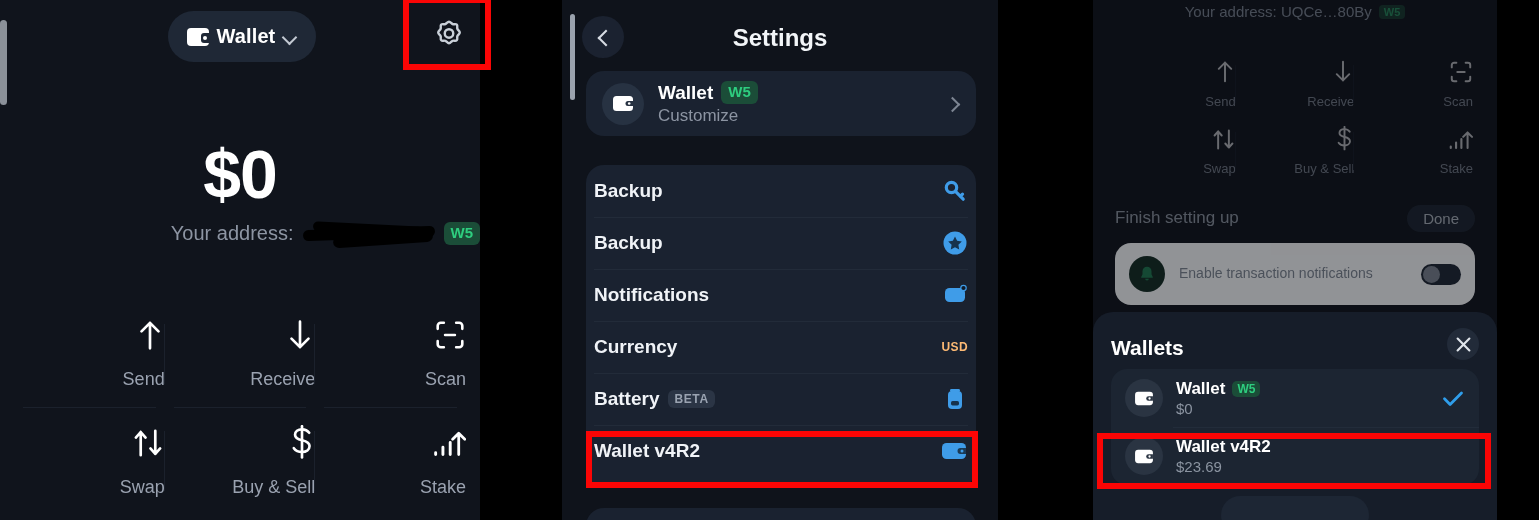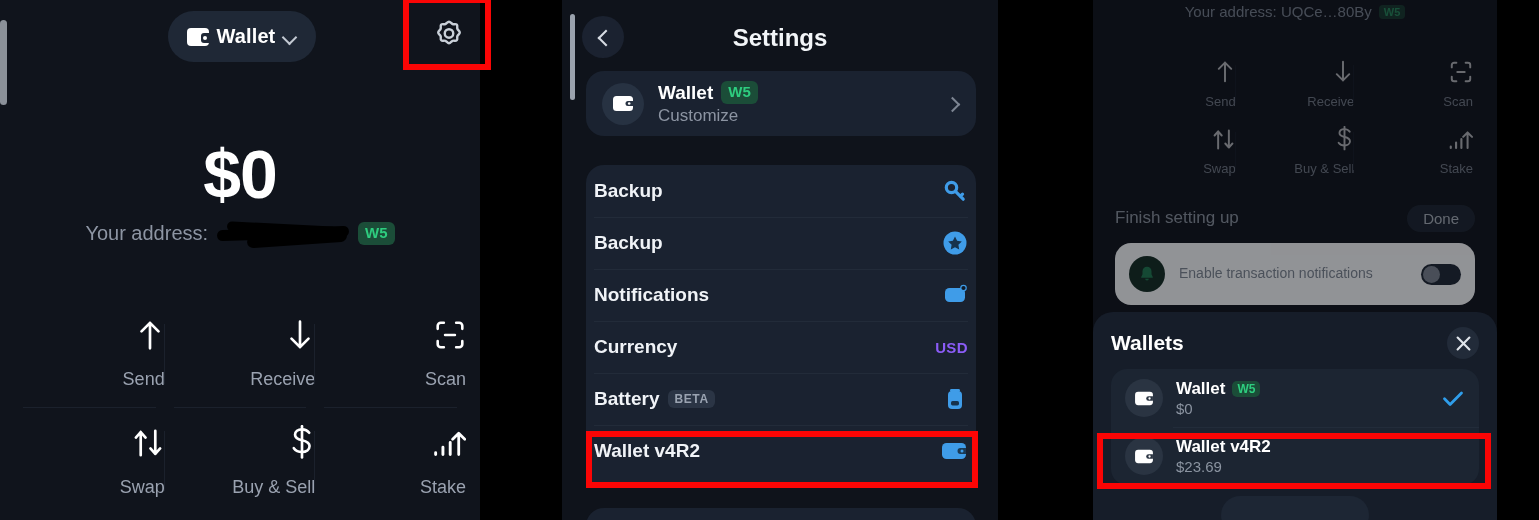--- a/index.html
+++ b/index.html
@@ -53,21 +53,21 @@
     display:flex; align-items:center; justify-content:center;
   }
 
   
   .balance{
     position:absolute; left:0; top:135px; width:480px; text-align:center;
     color:#ffffff; font-size:68px; font-weight:700; letter-spacing:-1px;
   }
   .addr-row{
     position:absolute; left:0; top:222px; width:480px;
-    display:flex; align-items:center; justify-content:center; gap:9px;
+    display:flex; align-items:center; justify-content:flex-end; gap:9px;
   }
   .addr-label{ color:#8d95a3; font-size:20px; }
   .addr-redact{
     position:relative; width:132px; height:20px;
   }
   .addr-redact .ink{
     position:absolute; background:#000;
   }
   .i1{ left:0;  top:4px;  width:132px; height:11px; border-radius:6px; transform:rotate(-2deg); }
   .i2{ left:10px; top:0px; width:110px; height:10px; border-radius:6px; transform:rotate(3deg); }
@@ -142,21 +142,21 @@
     position:relative;
   }
   .row + .row::before{
     content:""; position:absolute; left:0; top:0; width:100%; height:1px; background:#222b39;
   }
   .row .rlabel{ color:#f0f3f7; font-size:19px; font-weight:700; display:flex; align-items:center; gap:9px; }
   .beta{
     background:#2b3545; color:#9aa3b1; font-size:12px; font-weight:700;
     padding:2px 6px; border-radius:6px; letter-spacing:.6px;
   }
-  .rval{ color:#8b5cf6; font-size:15px; font-weight:700; letter-spacing:.4px;text-align:center; }
+  .rval{ color:#fdba74; font-size:12px; font-weight:700; letter-spacing:.4px;text-align:center; }
 
   .next-card{ left:24px; top:508px; width:390px; height:60px; }
   .p3-addr{
     position:absolute; left:0; top:3px; width:404px;
     display:flex; align-items:center; justify-content:center; gap:7px;
     opacity:.42;
   }
   .p3-addr .t{ color:#97a0ae; font-size:15px; }
   .p3-badge{ background:#17402f; color:#2aa86a; font-size:11px; font-weight:700; padding:1px 5px; border-radius:4px; }
 
@@ -197,21 +197,21 @@
   }
   .toggle .knob{ position:absolute; left:2px; top:2px; width:17px; height:17px; border-radius:50%; background:#7b838e; }
 
   
   .sheet{
     position:absolute; left:0; bottom:0; width:404px; height:208px;
     background:#161d29; border-radius:20px 20px 0 0; overflow:hidden;
   }
   .sheet-head{
     position:absolute; left:18px; top:14px; right:18px; height:34px;
-    display:flex; align-items:center; justify-content:space-between;
+    display:flex; align-items:flex-end; justify-content:space-between;
   }
   .sheet-title{ color:#ffffff; font-size:21px; font-weight:700; }
   .close-btn{
     width:32px; height:32px; border-radius:50%; background:#222b39;
     display:flex; align-items:center; justify-content:center;
   }
   .sheet-list{
     position:absolute; left:18px; top:57px; width:368px; background:#1c2532; border-radius:16px; overflow:hidden;
   }
   .wrow{ height:58px; display:flex; align-items:center; padding:0 14px; position:relative; }

